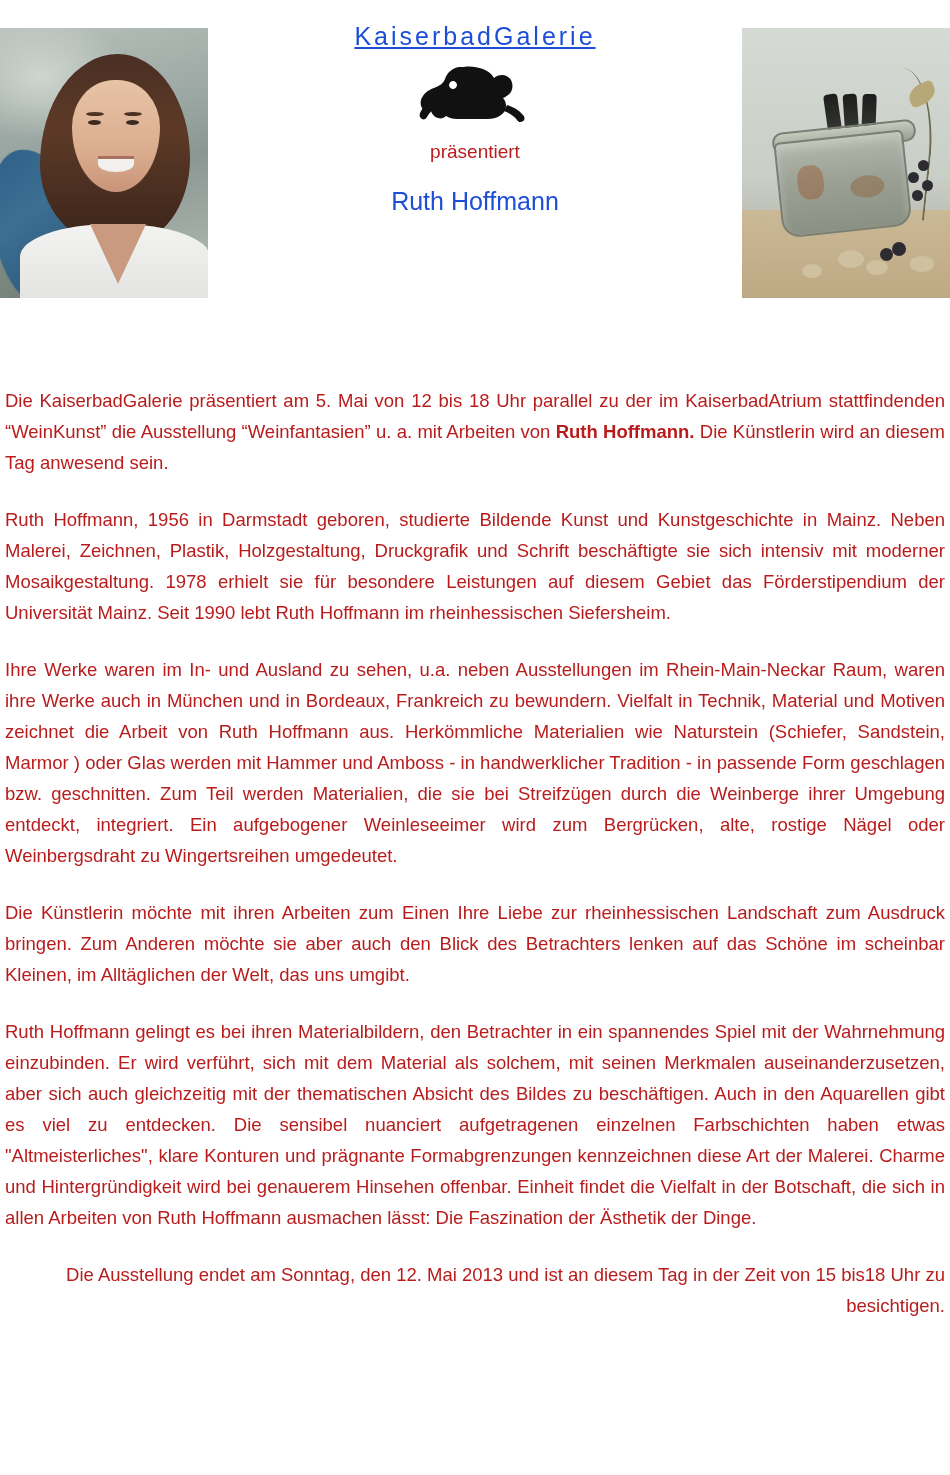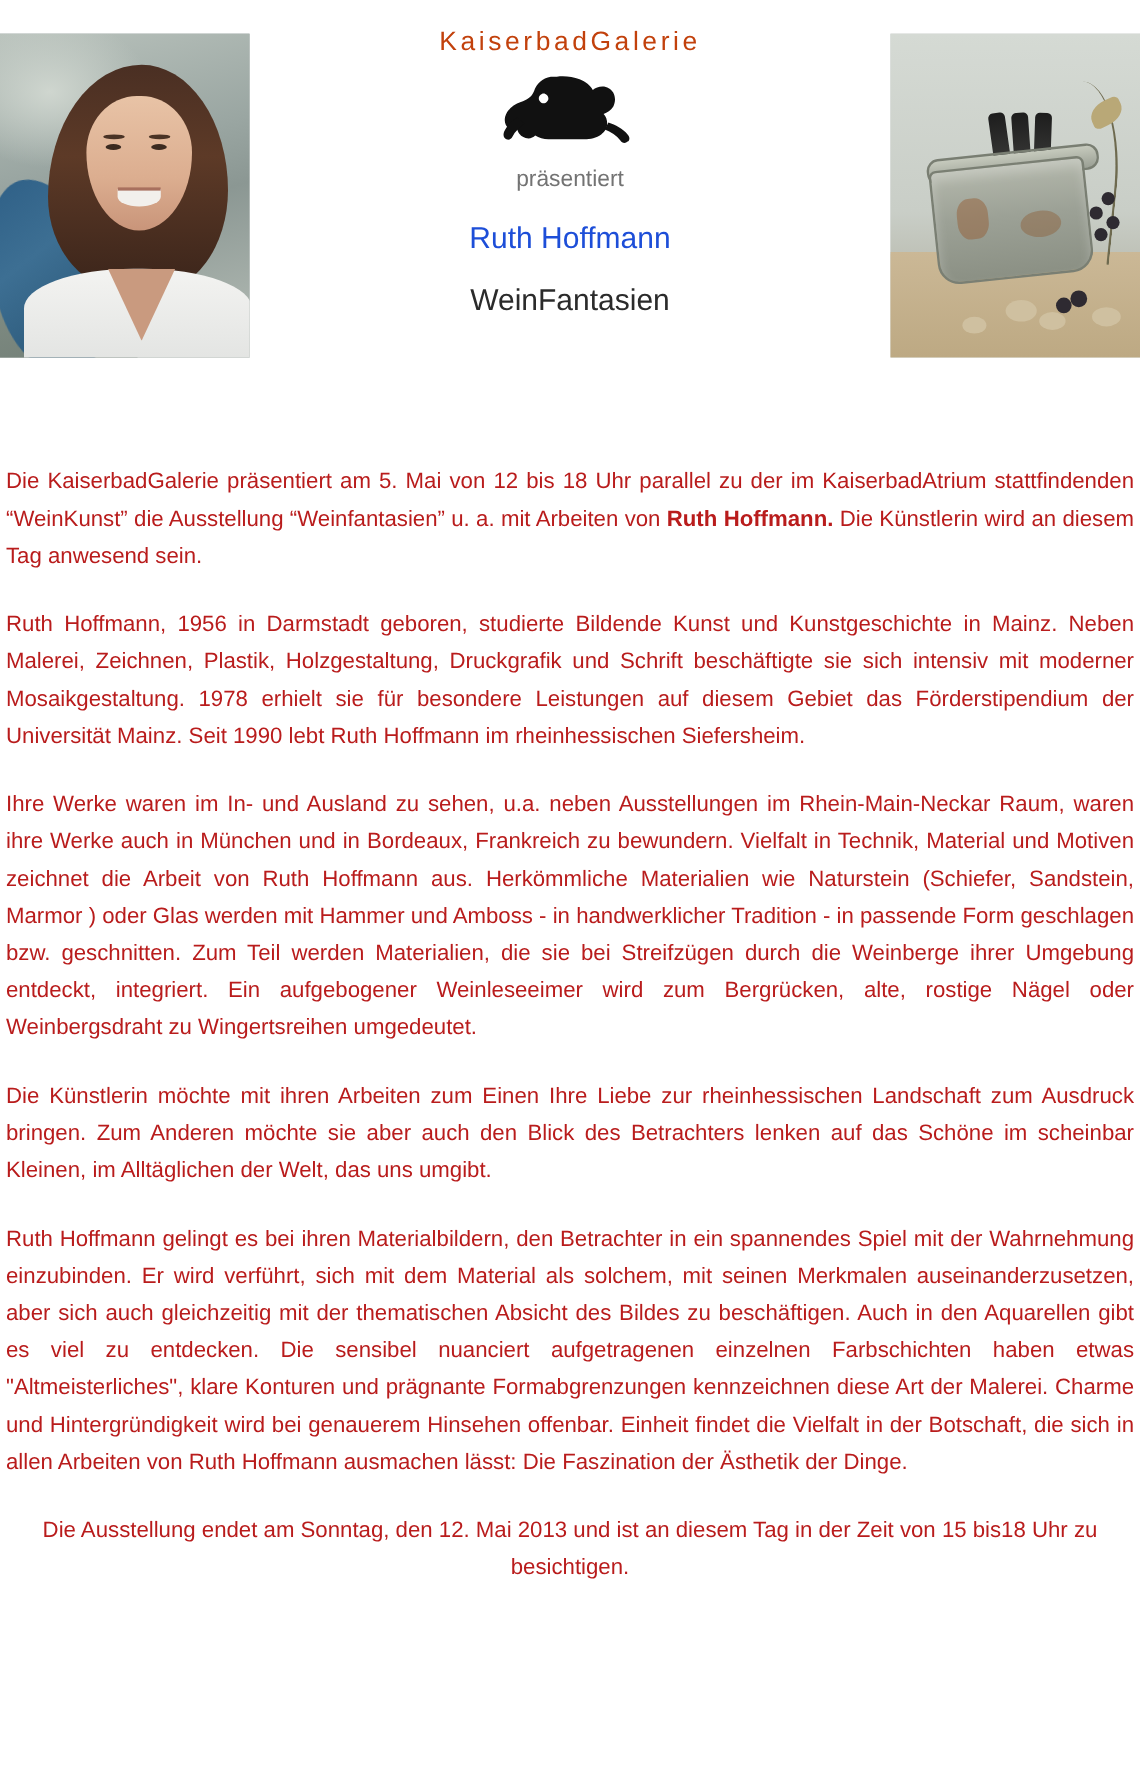--- a/index.html
+++ b/index.html
@@ -220,34 +220,35 @@
   }
 
   .header-center {
     position: absolute;
     left: 215px;
     right: 215px;
     top: 22px;
     text-align: center;
   }
   .gallery-title {
-    font-size: 22px;
+    font-size: 25px;
     letter-spacing: 3px;
-    color: #c2410c;
+    color: #1d4ed8;
     font-weight: 400;
+    text-decoration: underline;
   }
   .lion {
     margin: 10px auto 0;
     width: 120px;
     height: 62px;
   }
   .praesentiert {
     margin-top: 14px;
     font-size: 19px;
-    color: #737373;
+    color: #b91c1c;
   }
   .artist-name {
     margin-top: 24px;
     font-size: 25px;
     color: #1d4ed8;
   }
   .work-title {
     margin-top: 22px;
     font-size: 25px;
     color: #2b2b2b;
@@ -260,21 +261,21 @@
     right: 5px;
     top: 385px;
   }
   p.para {
     margin: 0 0 26px 0;
     font-size: 18.5px;
     line-height: 31px;
     color: #b91c1c;
     text-align: justify;
   }
-  p.para.nojust { text-align: center; }
+  p.para.nojust { text-align: right; }
   .bold { font-weight: bold; }
 </style>
 </head>
 <body>
 
 <div class="header">
 
   <div class="photo-left">
     <div class="bg"></div>
     <div class="hill"></div>
@@ -294,21 +295,20 @@
     <div class="gallery-title">KaiserbadGalerie</div>
 
     <svg class="lion" viewBox="0 0 120 62" aria-hidden="true">
       <path fill="#111111" d="M44 6c-7 1-12 6-14 12-2 5-6 7-11 9-6 2-11 6-13 12-1 4 0 8 3 10 2 2 5 2 7 1 1 3 3 6 7 7 3 1 6 0 8-2 3 2 7 3 11 3h30c5 0 10-1 14-4 3-2 5-5 5-9 0-3-1-6-3-8 3-1 6-3 8-6 2-4 2-8 0-12-2-3-5-5-9-5-3 0-6 1-8 3-2-4-6-7-11-9-6-2-13-3-19-2h-5zm-6 14c2 0 4 2 4 4s-2 4-4 4-4-2-4-4 2-4 4-4z"></path>
       <path fill="#111111" d="M16 40c-5 3-9 7-11 12-1 3 0 5 2 6 2 1 4 0 5-2 2-4 6-8 10-11l-6-5z"></path>
       <path fill="#111111" d="M92 44c6 2 12 5 16 10 2 2 2 5 0 6-2 2-5 1-6-1-3-4-8-7-13-9l3-6z"></path>
     </svg>
 
     <div class="praesentiert">präsentiert</div>
     <div class="artist-name">Ruth Hoffmann</div>
-    <div class="work-title">WeinFantasien</div>
   </div>
 
   <div class="photo-right">
     <div class="sky"></div>
     <div class="sand"></div>
     <div class="bottle b1"></div>
     <div class="bottle b2"></div>
     <div class="bottle b3"></div>
     <div class="rim"></div>
     <div class="bucket">

